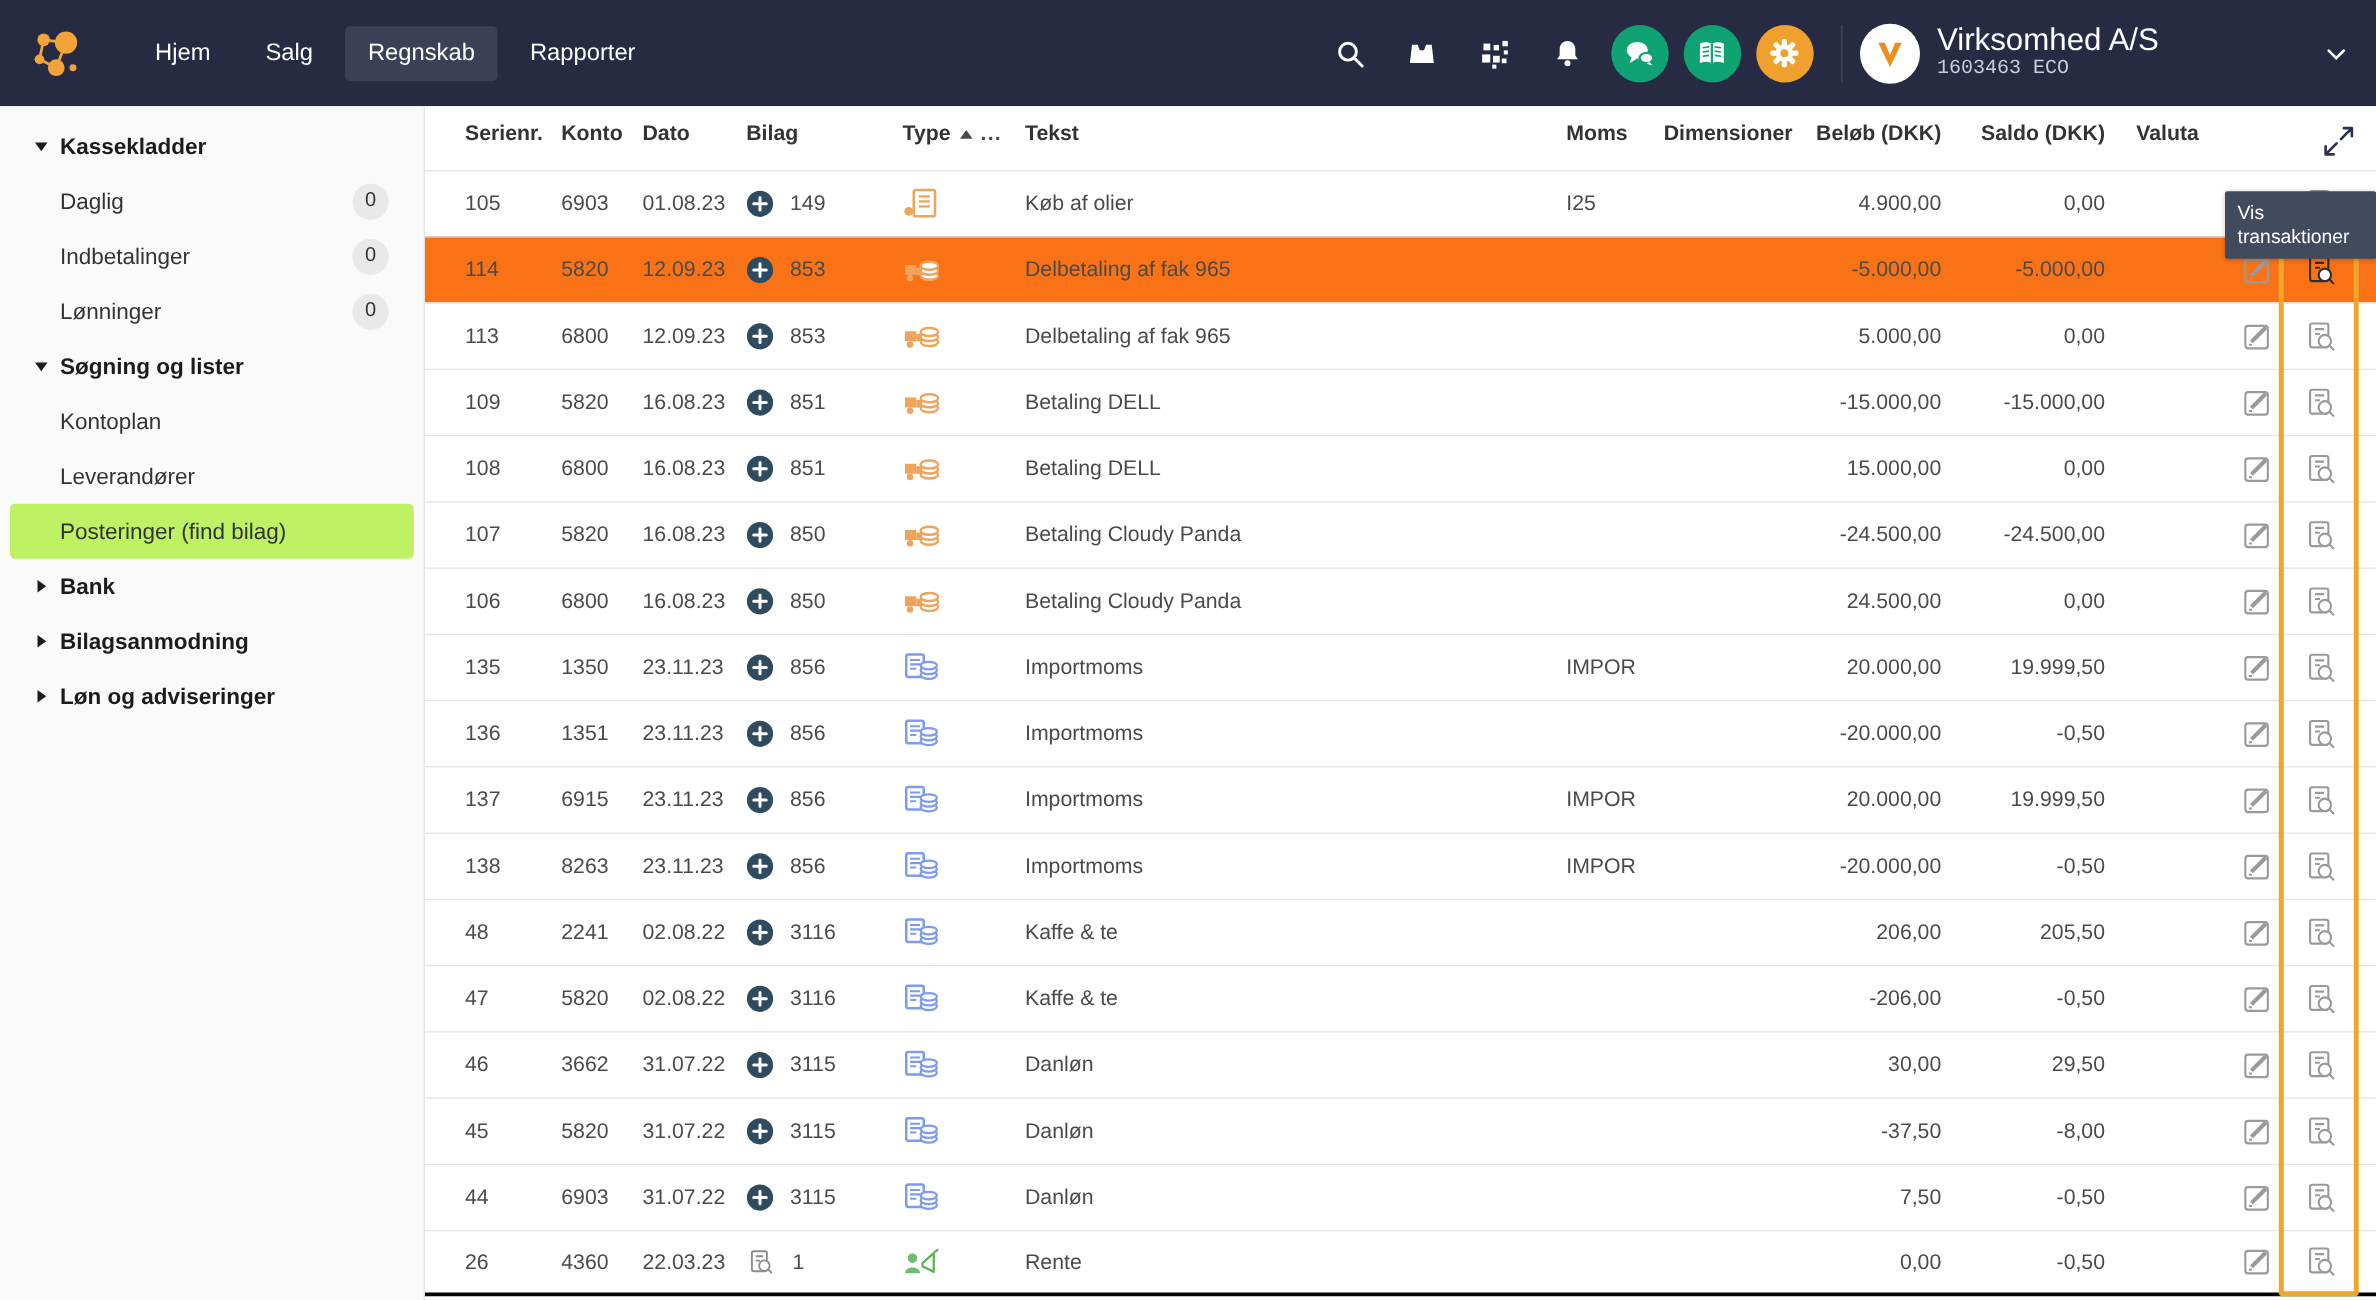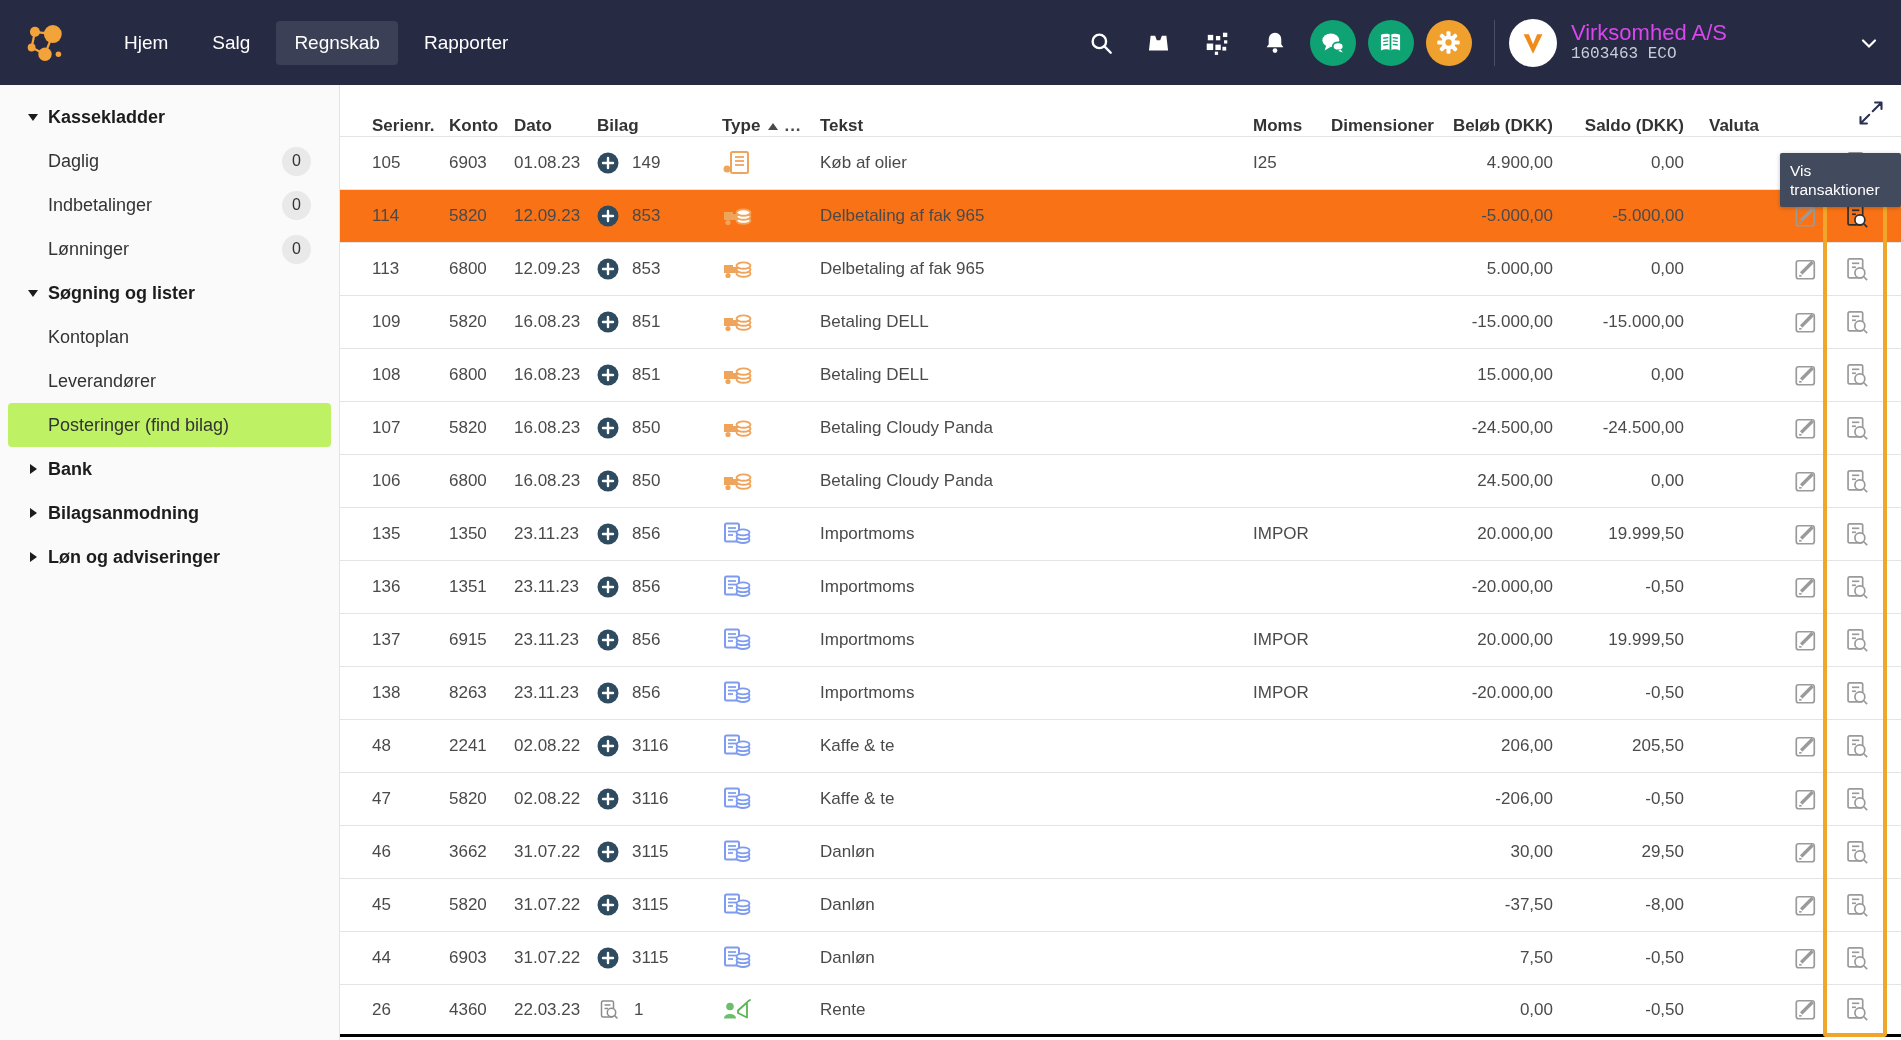--- a/index.html
+++ b/index.html
@@ -20,21 +20,21 @@
   .tb-icon { width:46px; height:46px; display:flex; align-items:center;
     justify-content:center; margin-right:12px; cursor:pointer; border-radius:50%; }
   .tb-icon.plain { margin-right:12px; }
   .tb-icon.circle-green { background:#0fa273; }
   .tb-icon.circle-orange { background:#f0a12d; }
   .tb-divider { width:1px; height:46px; background:#4a4f66; margin:0 14px 0 10px; }
   .account { display:flex; align-items:center; cursor:pointer; padding-right:20px; }
   .avatar { width:48px; height:48px; border-radius:50%; background:#fff;
     display:flex; align-items:center; justify-content:center; }
   .acct-text { margin-left:14px; }
-  .acct-company { font-size:22px; color:#d946ef; line-height:23px; }
+  .acct-company { font-size:25px; color:#ffffff; line-height:23px; }
   .acct-id { font-size:16px; color:#c9cdda; line-height:20px;font-family:Liberation Mono, monospace; }
   .acct-chevron { margin-left:130px; display:flex; }
 
   
   .sidebar { position:absolute; left:0; top:85px; width:340px; height:955px;
     background:#fafafa; border-right:1px solid #e4e4e4; padding-top:10px; }
   .sb-item { height:44px; display:flex; align-items:center; cursor:pointer;
     margin:0 8px; border-radius:4px; position:relative; padding-left:20px; }
   .sb-item.selected { background:#bef264; }
   .sb-tri { width:20px; display:flex; align-items:center; justify-content:flex-start; }
@@ -47,22 +47,22 @@
   .sb-item.child { padding-left:40px; }
   .sb-badge { position:absolute; right:20px; width:29px; height:29px;
     border-radius:50%; background:#e9e9e9; color:#333; font-size:16px;
     display:flex; align-items:center; justify-content:center; }
 
   
   .main { position:absolute; left:340px; top:85px; width:1561px; height:955px;
     background:#fff; }
   .expand-btn { position:absolute; left:1516px; top:13px; width:30px; height:30px;
     cursor:pointer; display:flex; align-items:center; justify-content:center; }
-  .thead { position:absolute; left:0; top:0; width:100%; height:51px;
-    display:flex; align-items:flex-end; padding-left:32px; }
+  .thead { position:absolute; left:0; top:12px; width:100%; height:51px;
+    display:flex; align-items:flex-start; padding-left:32px; }
   .th { font-size:17px; font-weight:bold; color:#333; cursor:pointer;
     display:flex; align-items:center; }
   .tbody { position:absolute; left:0; top:51px; width:100%; }
   .trow { height:53px; display:flex; align-items:center; padding-left:32px;
     border-top:1px solid #e4e4e4; background:#fff; cursor:pointer; }
   .trow:last-child { border-bottom:3px solid #000000; }
   .trow.hover { background:#f97316; }
   .td { font-size:17px; color:#4a4a4a; white-space:nowrap; overflow:hidden; }
 
   .c-serienr{width:77px}.c-konto{width:65px}.c-dato{width:83px}

